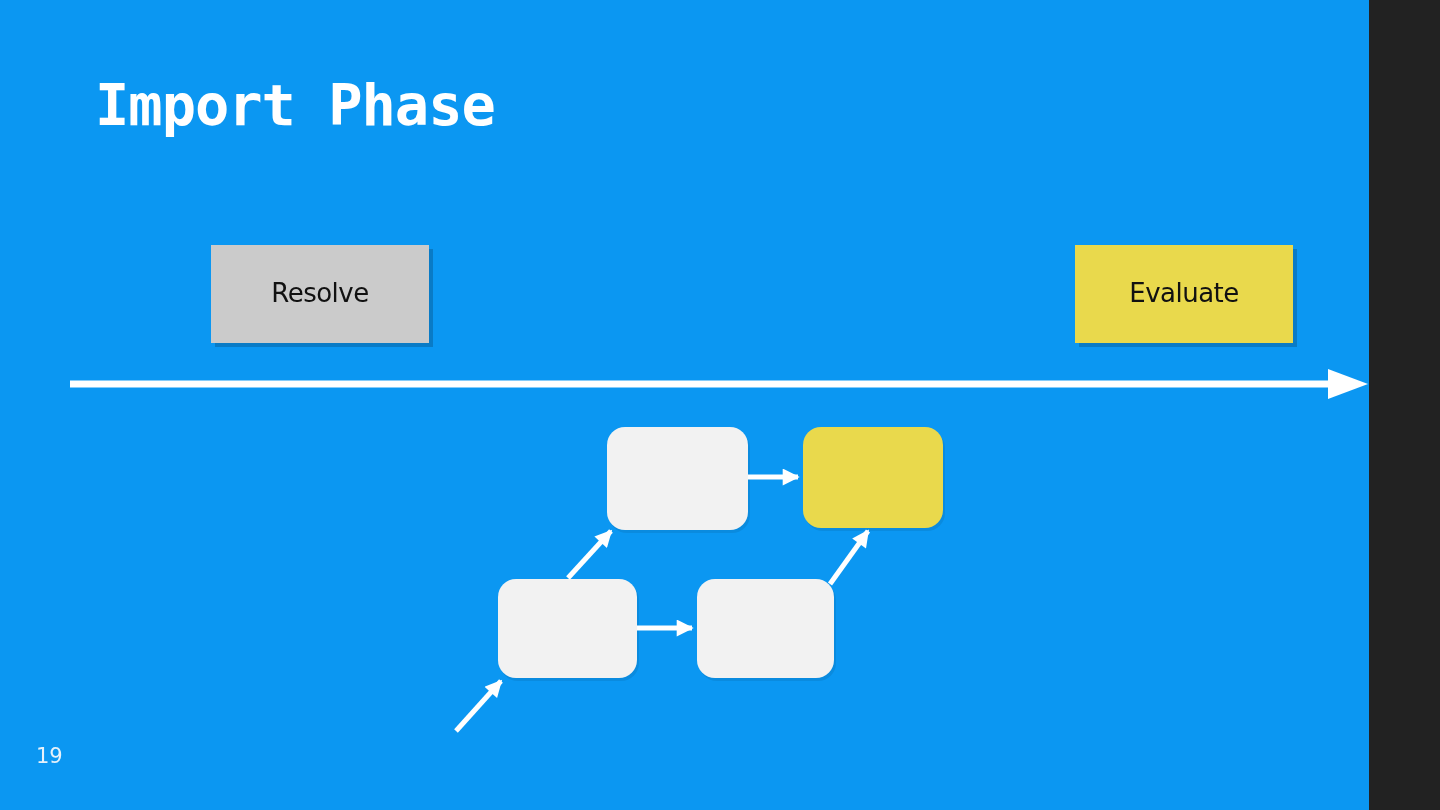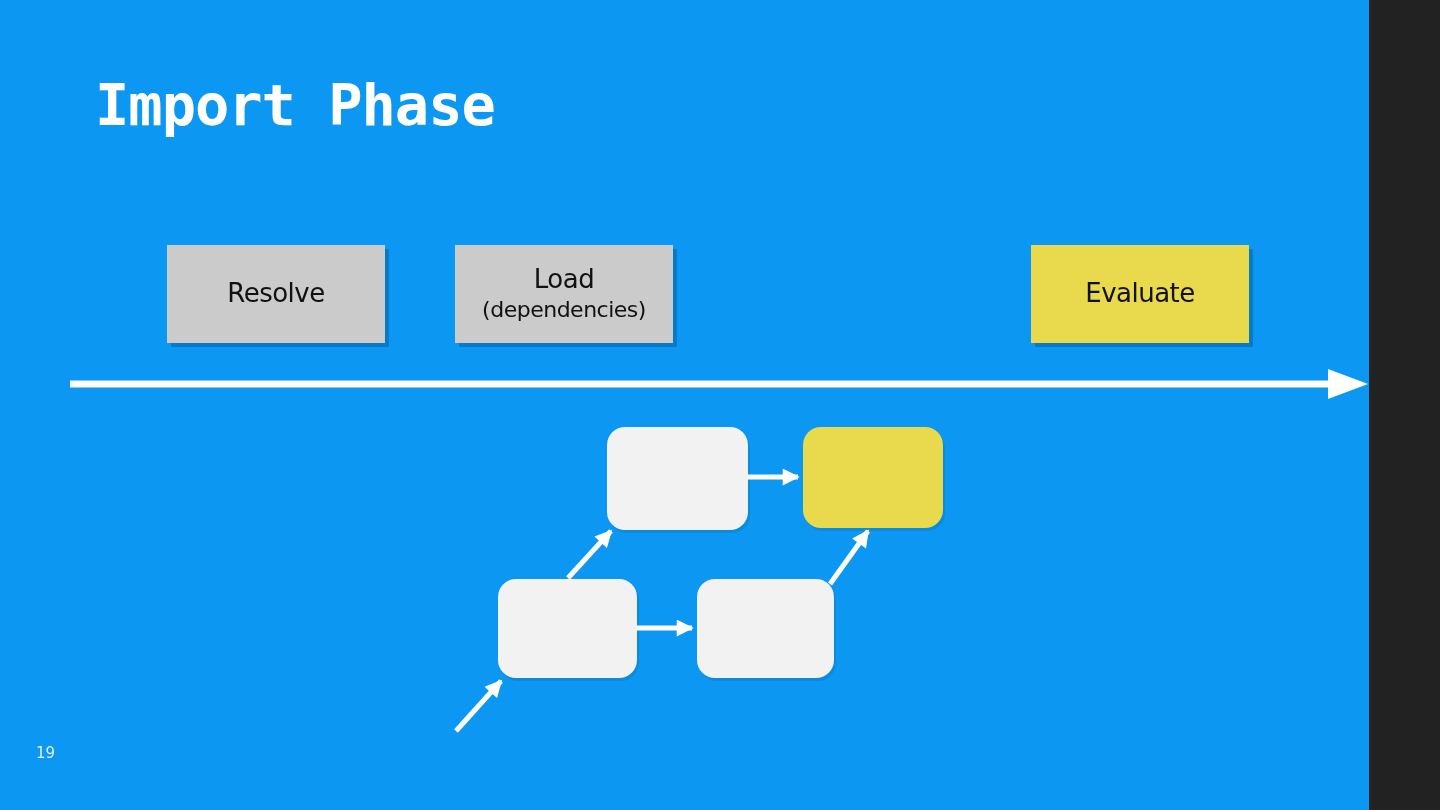--- a/index.html
+++ b/index.html
@@ -18,20 +18,21 @@
     color:var(--text-light,#fff);
     white-space:nowrap;
   }
   .phase-box{
     position:absolute;top:245px;width:218px;height:98px;
     background:var(--box-gray,#cbcbcb);
     box-shadow:4px 4px 0 rgba(0,0,0,0.18);
     display:flex;flex-direction:column;align-items:center;justify-content:center;
     color:var(--text-dark,#111);
     text-align:center;
+    margin-left:44px;
   }
   .phase-box.highlighted{background:var(--box-yellow,#e9d94c);}
   .phase-label{font-size:26px;line-height:1.15;letter-spacing:-0.5px;}
   .phase-sublabel{font-size:22px;line-height:1.15;letter-spacing:-0.5px;margin-top:2px;}
   .phase-sublabel:empty{display:none;}
   #phase-0{left:167px;}
   #phase-1{left:455px;}
   #phase-2{left:743px;width:220px;}
   #phase-3{left:1031px;}
   .node{
@@ -40,21 +41,21 @@
     box-shadow:2px 3px 0 rgba(0,0,0,0.08);
   }
   .node.yellow{background:var(--box-yellow,#e9d94c);}
   #node-0{left:607px;top:427px;width:141px;height:103px;}
   #node-1{left:803px;top:427px;width:140px;height:101px;}
   #node-2{left:498px;top:579px;width:139px;height:99px;}
   #node-3{left:697px;top:579px;width:137px;height:99px;}
   .arrows-layer{position:absolute;left:0;top:0;width:1440px;height:810px;pointer-events:none;}
   .page-number{
     position:absolute;left:36px;top:744px;
-    font-size:15px;color:#e6f1fa;line-height:1.2;
+    font-size:21px;color:#e6f1fa;line-height:1.2;
   }
   .brand-logo{
     position:absolute;right:26px;top:740px;
     font-family:"DejaVu Serif", serif;
     font-size:42px;line-height:1.1;
     color:var(--text-light,#fff);
     letter-spacing:1px;
   }
 </style>
 </head>
@@ -62,24 +63,20 @@
 
 <div class="slide">
 
   <div class="title">Import Phase</div>
 
   <div class="phase-box" id="phase-0">
     <div class="phase-label">Resolve</div>
 
   </div>
 
-  <div class="phase-box" id="phase-1">
-    <div class="phase-label">Load</div>
-    <div class="phase-sublabel">(dependencies)</div>
-  </div>
 
 
   <div class="phase-box highlighted" id="phase-3">
     <div class="phase-label">Evaluate</div>
 
   </div>
 
   <div class="node" id="node-0"></div>
   <div class="node yellow" id="node-1"></div>
   <div class="node" id="node-2"></div>

